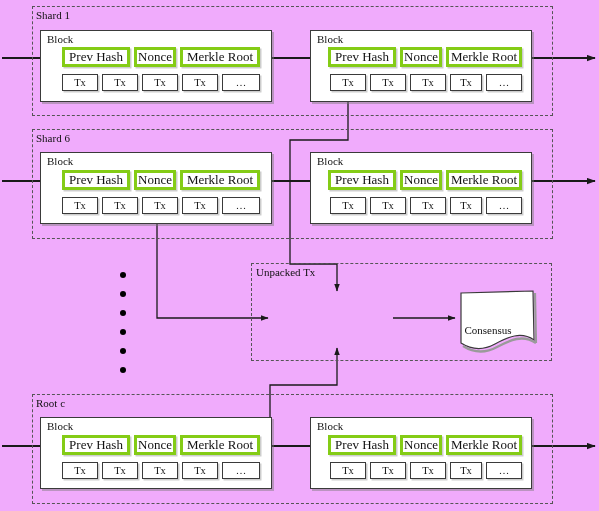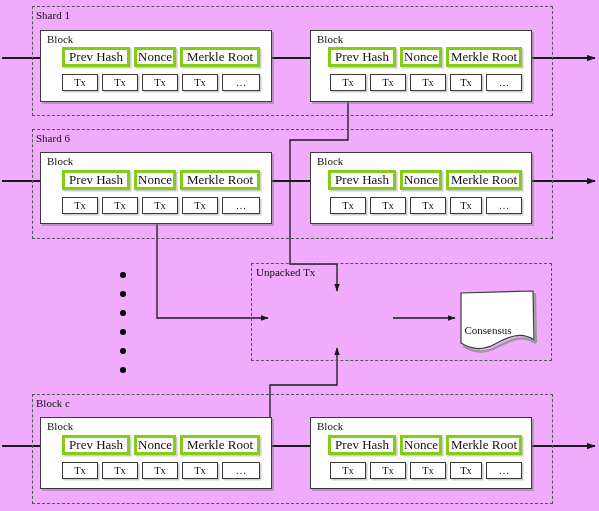--- a/index.html
+++ b/index.html
@@ -137,21 +137,21 @@
 
   <div class="unpacked" style="left:251px; top:263px; width:301px; height:98px;"></div>
   <div class="shard-label" style="left:256px; top:267px;">Unpacked Tx</div>
 
 
   <div class="consensus-wrap" style="left:461px; top:300px; width:54px; height:16px;margin-top:24px;">
     <div class="consensus-text">Consensus</div>
   </div>
 
   <div class="shard" style="left:32px; top:394px; width:521px; height:110px;"></div>
-  <div class="shard-label" style="left:36px; top:398px;">Block c</div>
+  <div class="shard-label" style="left:36px; top:398px;">Root c</div>
 
   <div class="block" style="left:40px; top:417px; width:232px; height:72px;">
     <div class="block-label">Block</div>
   </div>
   <div class="field" style="left:62px; top:435px; width:68px; height:20px;">Prev Hash</div>
   <div class="field" style="left:134px; top:435px; width:42px; height:20px;">Nonce</div>
   <div class="field" style="left:180px; top:435px; width:80px; height:20px;">Merkle Root</div>
   <div class="txcell" style="left:62px; top:462px; width:36px; height:17px;">Tx</div>
   <div class="txcell" style="left:102px; top:462px; width:36px; height:17px;">Tx</div>
   <div class="txcell" style="left:142px; top:462px; width:36px; height:17px;">Tx</div>

